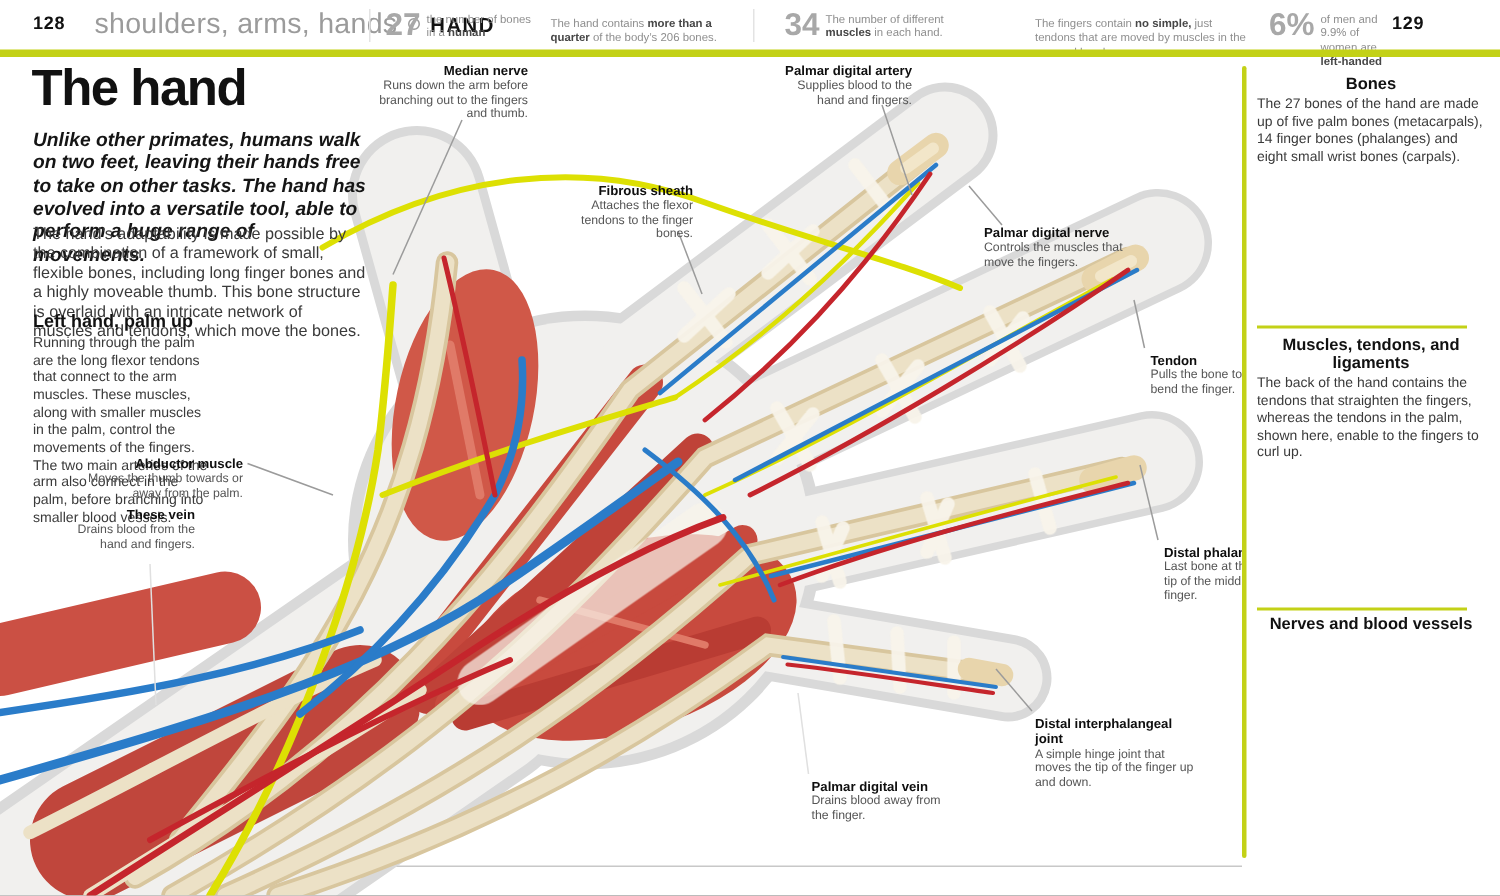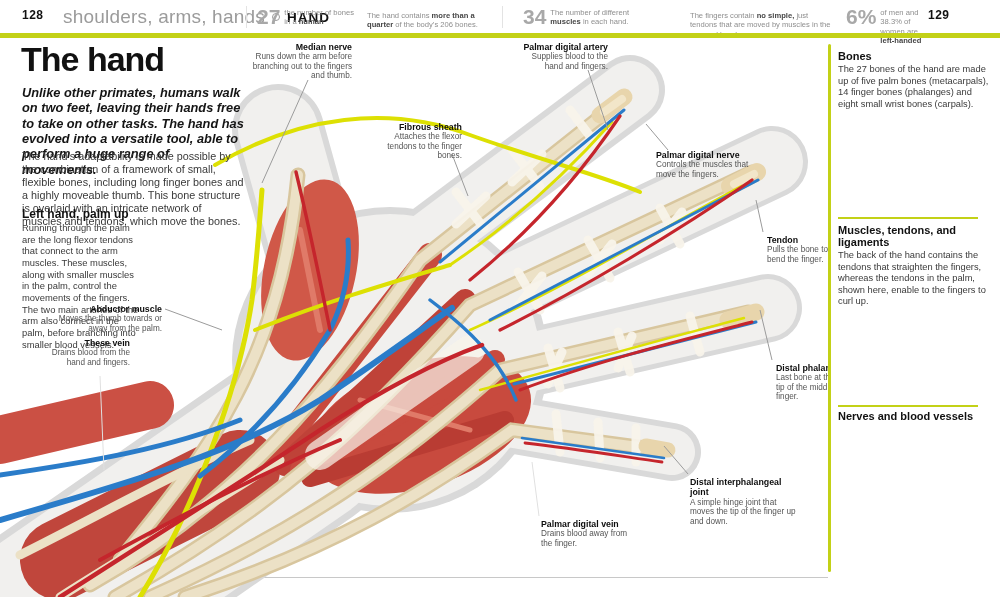--- a/index.html
+++ b/index.html
@@ -31,21 +31,21 @@
   .subbody{left:22px;top:222px;width:120px;font-size:9.4px;line-height:1.24;color:#3a3a3a;}
   
   .callout{position:absolute;z-index:5;font-size:8.2px;line-height:1.17;color:#555;}
   .callout .ct{font-size:8.8px;font-weight:bold;color:#0e0e0e;display:block;}
   .ra{text-align:right;}
   
   .sidebar{position:absolute;left:828px;top:38px;width:172px;height:540px;background:#fff;z-index:5;}
   .sb-accent{position:absolute;left:0;top:6px;width:3px;height:528px;border-radius:2px;}
   .sb-rule{position:absolute;left:10px;width:140px;height:2px;}
   .sb-sec{position:absolute;left:10px;width:152px;}
-  .sb-h{font-size:11px;font-weight:bold;color:#111;margin:0 0 2px 0;}
+  .sb-h{font-size:11px;font-weight:bold;color:#111;margin:0 0 2px 0;text-align:center;}
   .sb-b{font-size:9.3px;line-height:1.24;color:#3a3a3a;}
 </style>
 </head>
 <body>
 
 <div class="page">
 
   <div class="hairline"></div>
 
   <svg class="main-art" viewBox="0 0 1000 597">
@@ -195,21 +195,21 @@
     </div>
     <div class="stat" style="left:523px;width:116px">
       <span class="stat-num">34</span>
       <span class="stat-text"><span>The number of different </span><span class="b">muscles</span><span> in each hand.</span></span>
     </div>
     <div class="stat" style="left:690px;width:142px;top:9px">
       <span class="stat-text"><span>The fingers contain </span><span class="b">no simple,</span><span> just tendons that are moved by muscles in the arm and hand.</span></span>
     </div>
     <div class="stat" style="left:846px;width:76px">
       <span class="stat-num">6%</span>
-      <span class="stat-text"><span>of men and 38.3% of women are </span><span class="b">left-handed</span></span>
+      <span class="stat-text"><span>of men and 9.9% of women are </span><span class="b">left-handed</span></span>
     </div>
     <span class="pagenum right">129</span>
   </div>
   <div class="rule-top" style="background:#c3d117"></div>
 
   <div class="col headline">The hand</div>
   <div class="col lead">Unlike other primates, humans walk on two feet, leaving their hands free to take on other tasks. The hand has evolved into a versatile tool, able to perform a huge range of movements.</div>
   <div class="col body-text">The hand’s adaptability is made possible by the combination of a framework of small, flexible bones, including long finger bones and a highly moveable thumb. This bone structure is overlaid with an intricate network of muscles and tendons, which move the bones.</div>
   <div class="col subhead">Left hand, palm up</div>
   <div class="col subbody">Running through the palm are the long flexor tendons that connect to the arm muscles. These muscles, along with smaller muscles in the palm, control the movements of the fingers. The two main arteries of the arm also connect in the palm, before branching into smaller blood vessels.</div>

